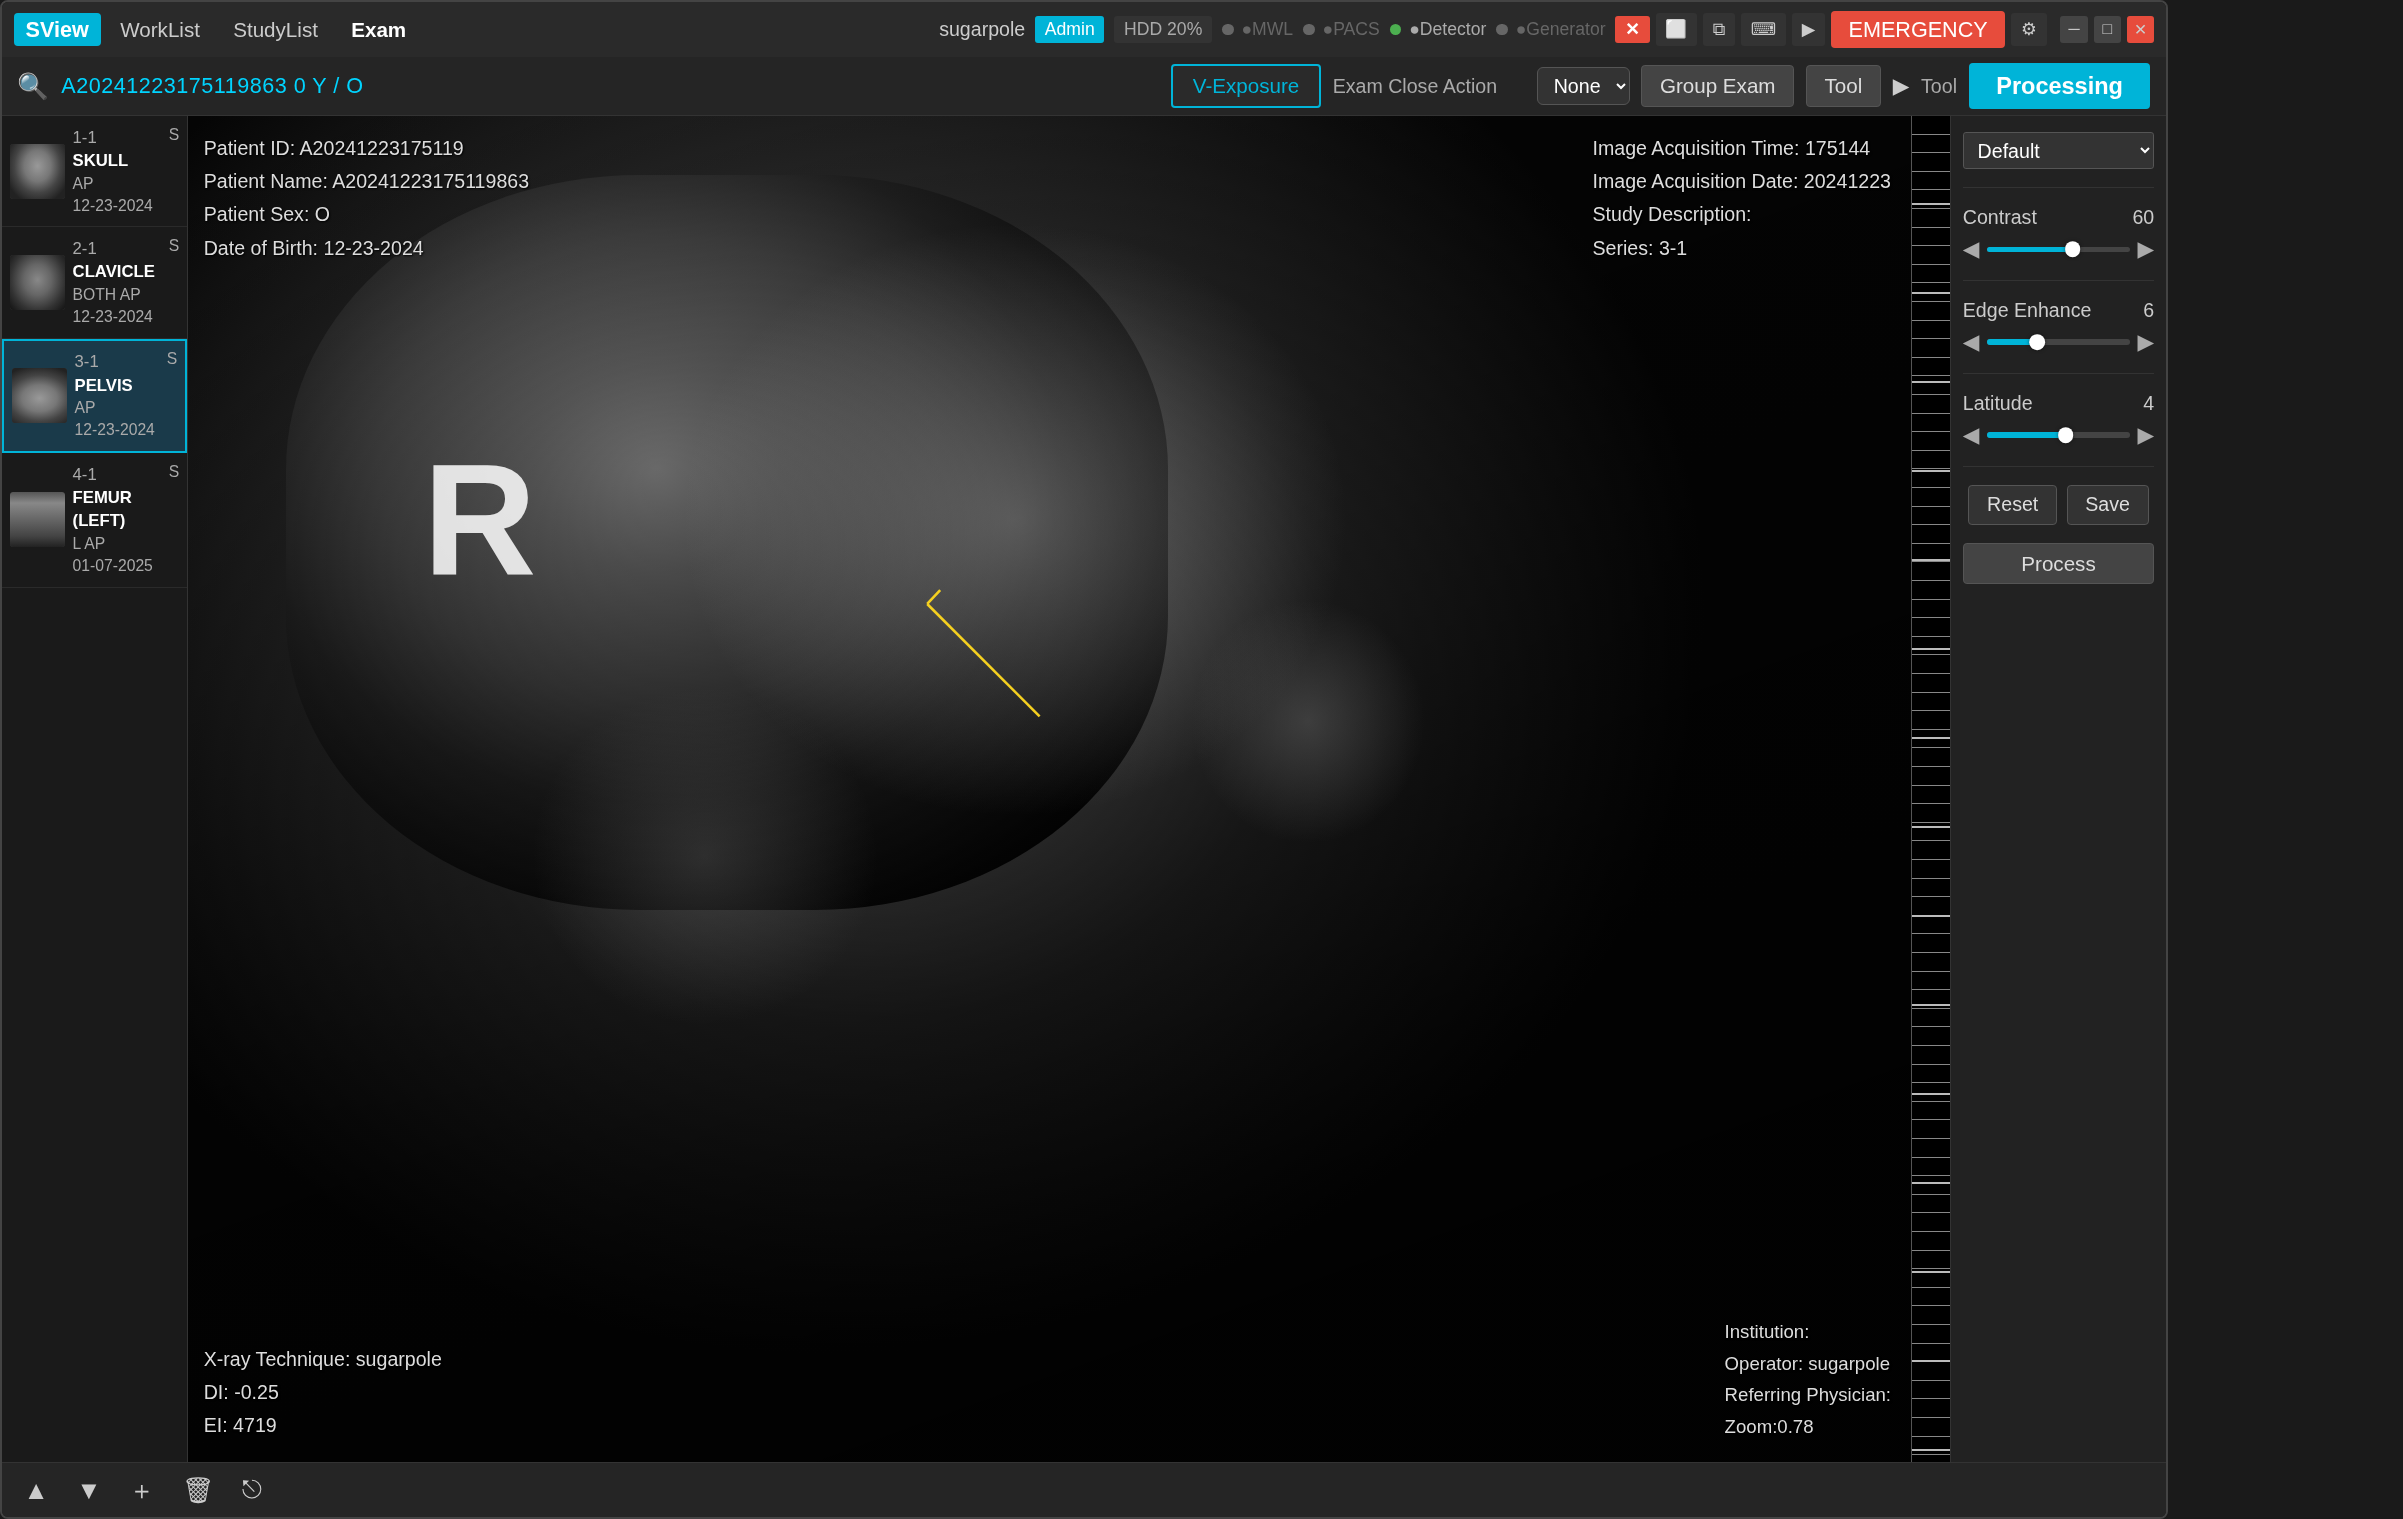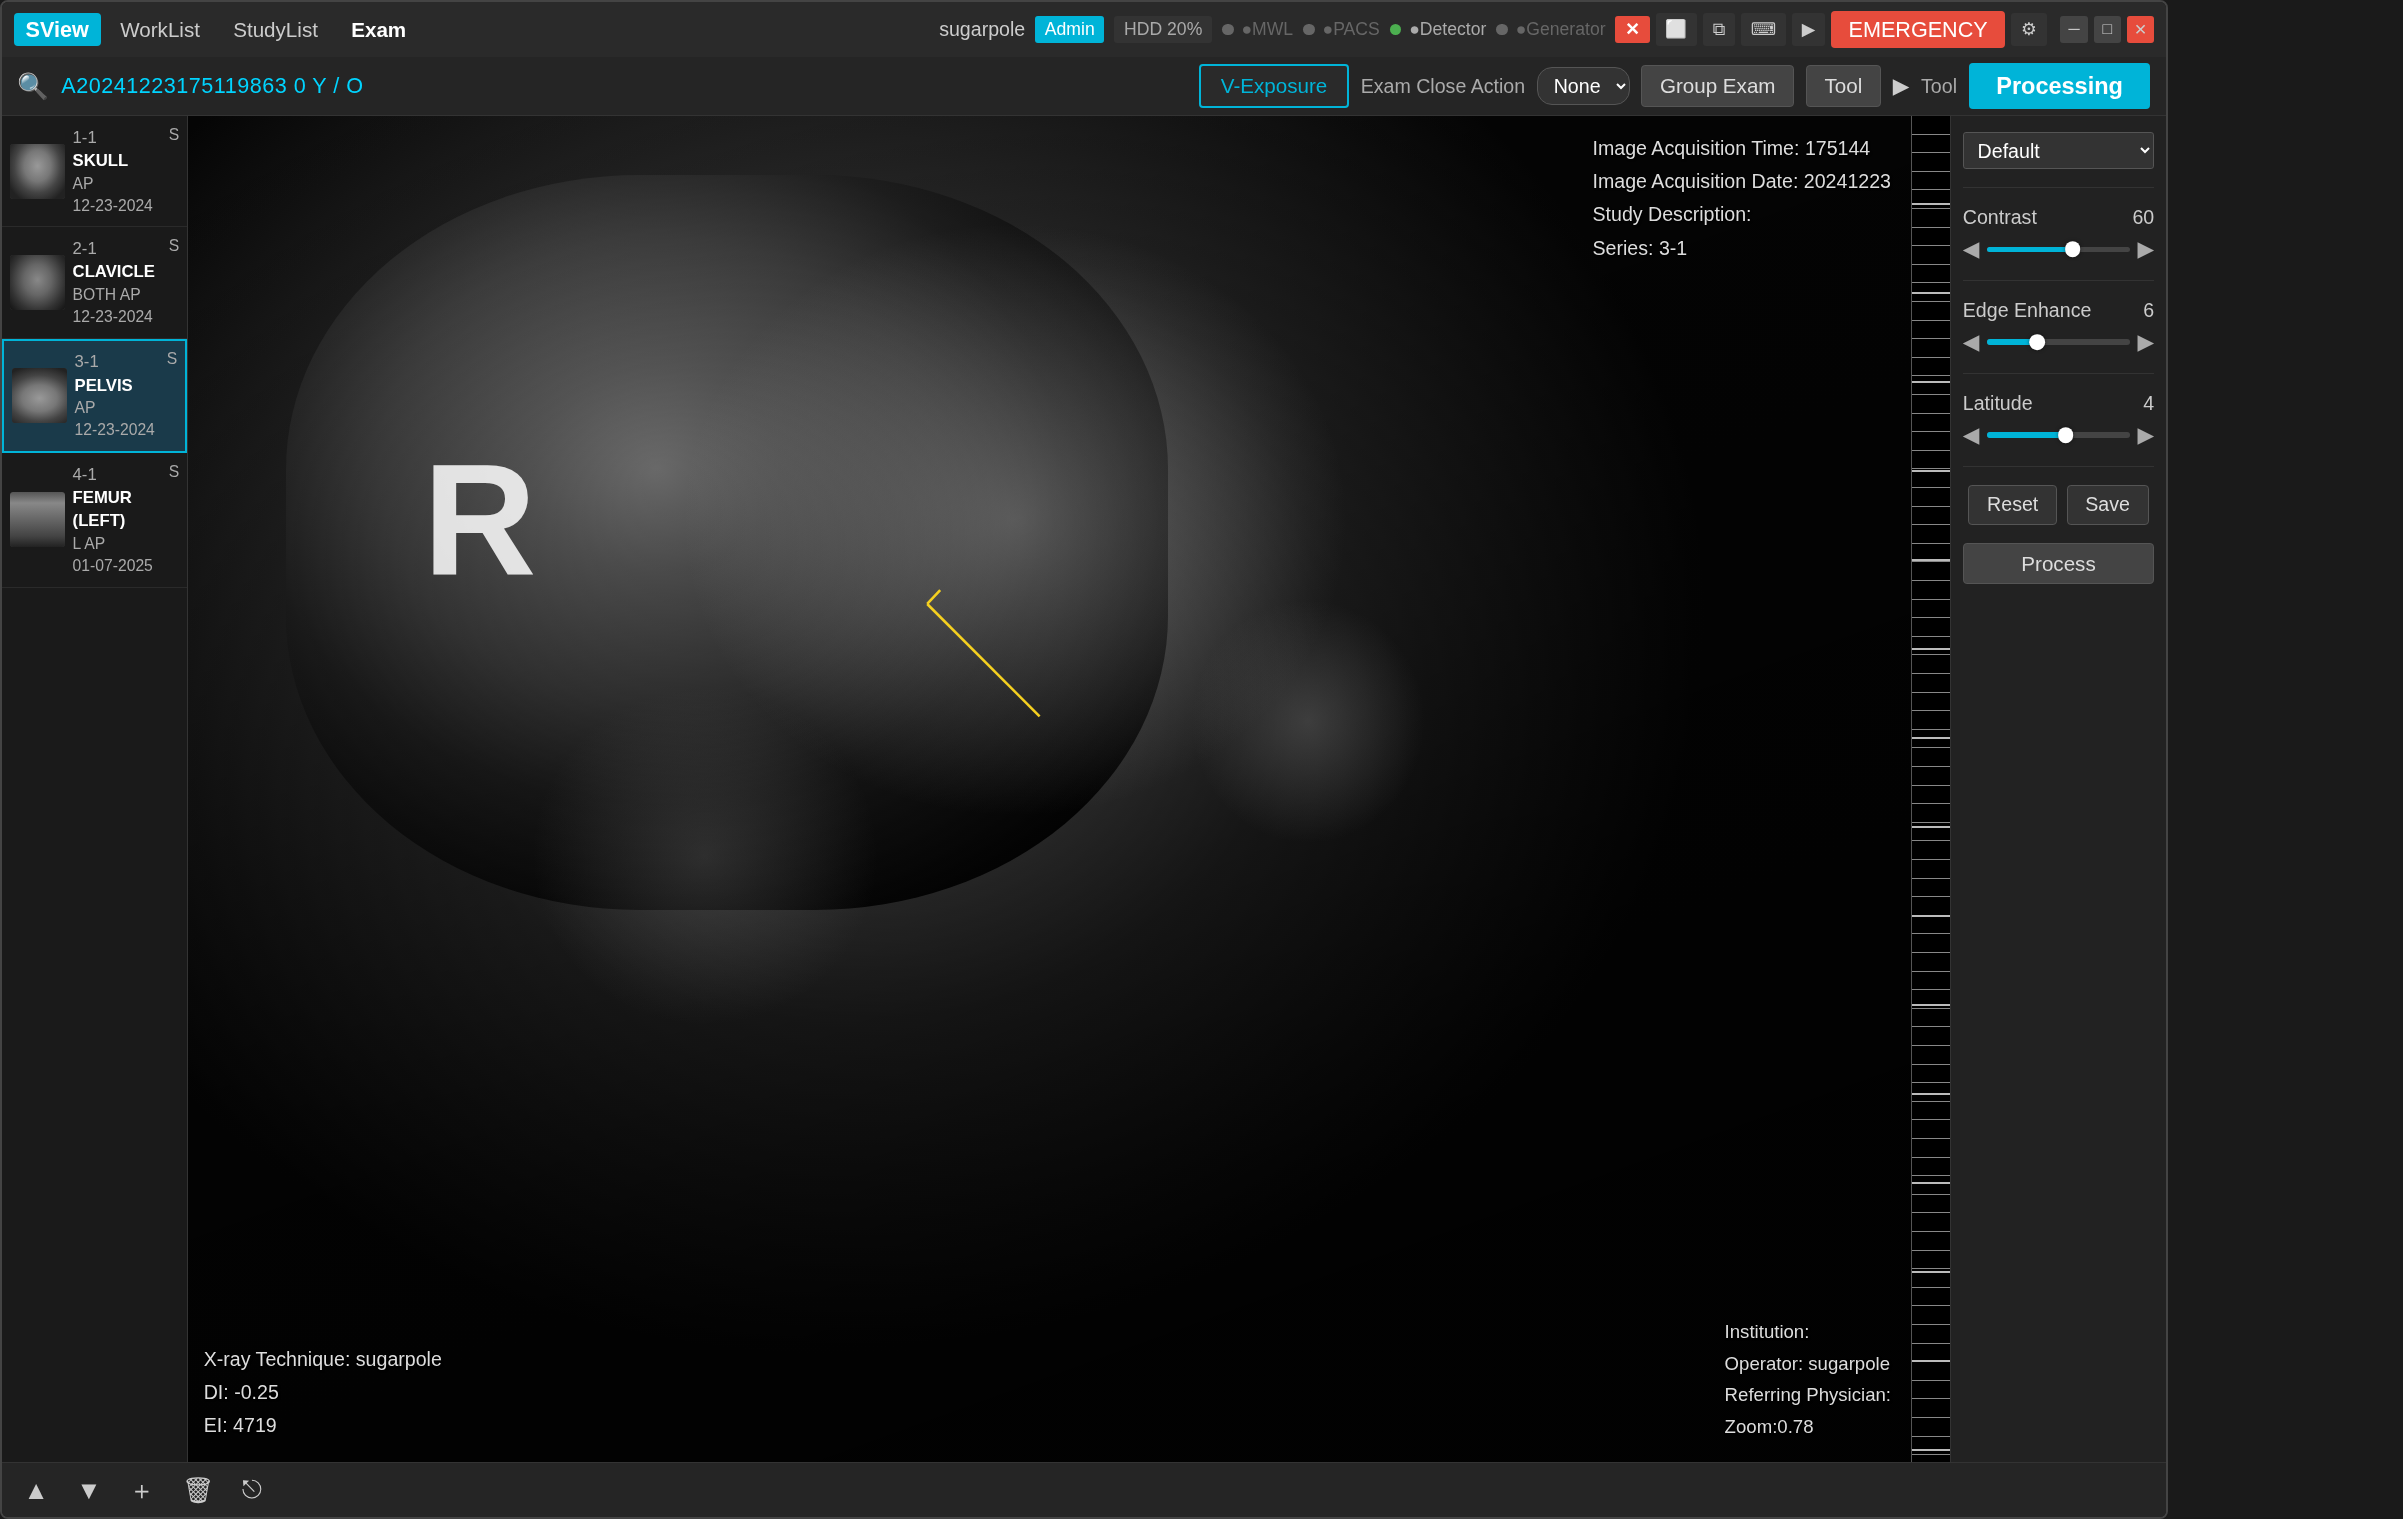--- a/index.html
+++ b/index.html
@@ -192,22 +192,23 @@
     .exam-close-label {
       color: #aaa;
       font-size: 19.6px;
     }
 
     .exam-close-select {
       background: #333;
       border: 1px solid #555;
       color: #fff;
       padding: 5.9px 11.8px;
-      border-radius: 15px;
-      font-size: 19.6px;
+      border-radius: 6px;
+      font-size: 19.6px;
+      margin-left: 28px;
     }
 
     .group-exam-btn {
       background: #444;
       border: 1px solid #555;
       color: #ddd;
       padding: 7.8px 17.6px;
       border-radius: 3.9px;
       font-size: 20.6px;
       cursor: pointer;
@@ -722,20 +723,26 @@
         <div style="position:absolute;top:0;left:0;right:0;bottom:0;
           background: radial-gradient(ellipse 35% 40% at 48% 30%, rgba(180,180,180,0.4) 0%, transparent 55%),
                       radial-gradient(ellipse 20% 25% at 30% 55%, rgba(120,120,120,0.3) 0%, transparent 50%),
                       radial-gradient(ellipse 15% 20% at 65% 45%, rgba(100,100,100,0.5) 0%, transparent 45%),
                       linear-gradient(160deg, rgba(0,0,0,0) 0%, rgba(0,0,0,0.7) 80%);
         "></div>
       </div>
 
       <div class="r-marker">R</div>
 
+      <div class="patient-info-overlay">
+        <div>Patient ID: A20241223175119</div>
+        <div>Patient Name: A20241223175119863</div>
+        <div>Patient Sex: O</div>
+        <div>Date of Birth: 12-23-2024</div>
+      </div>
 
       <div class="image-info-overlay">
         <div>
           <span>Image Acquisition Time:</span>
           <span>175144</span>
         </div>
         <div>
           <span>Image Acquisition Date:</span>
           <span>20241223</span>
         </div>

